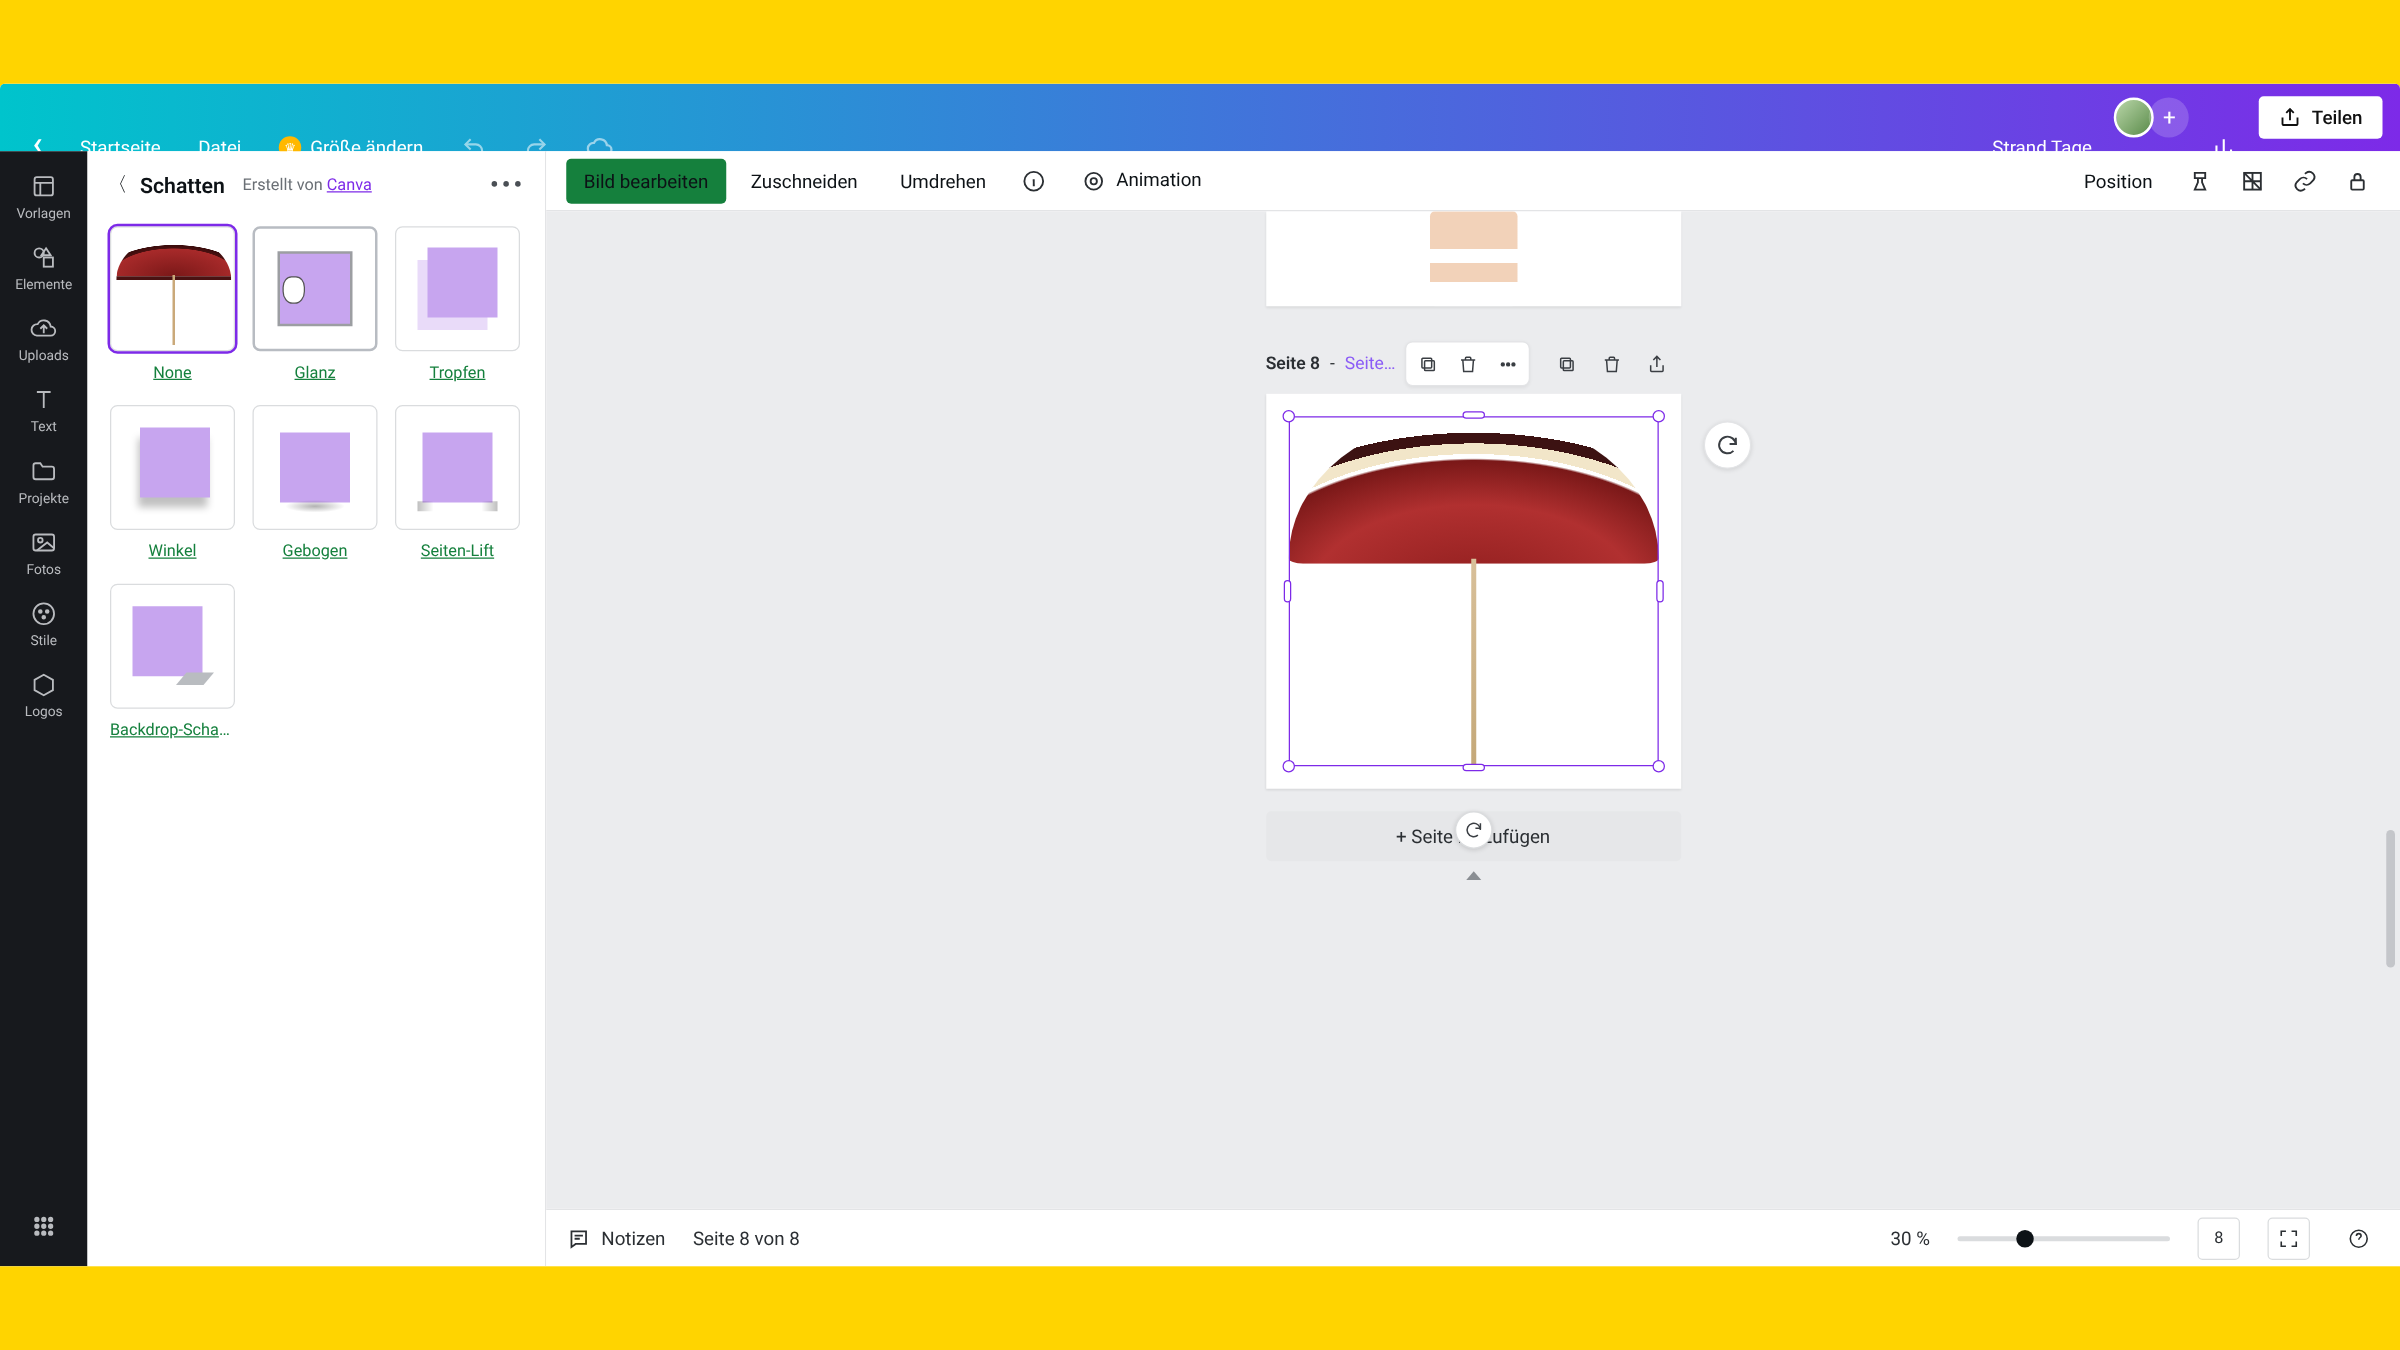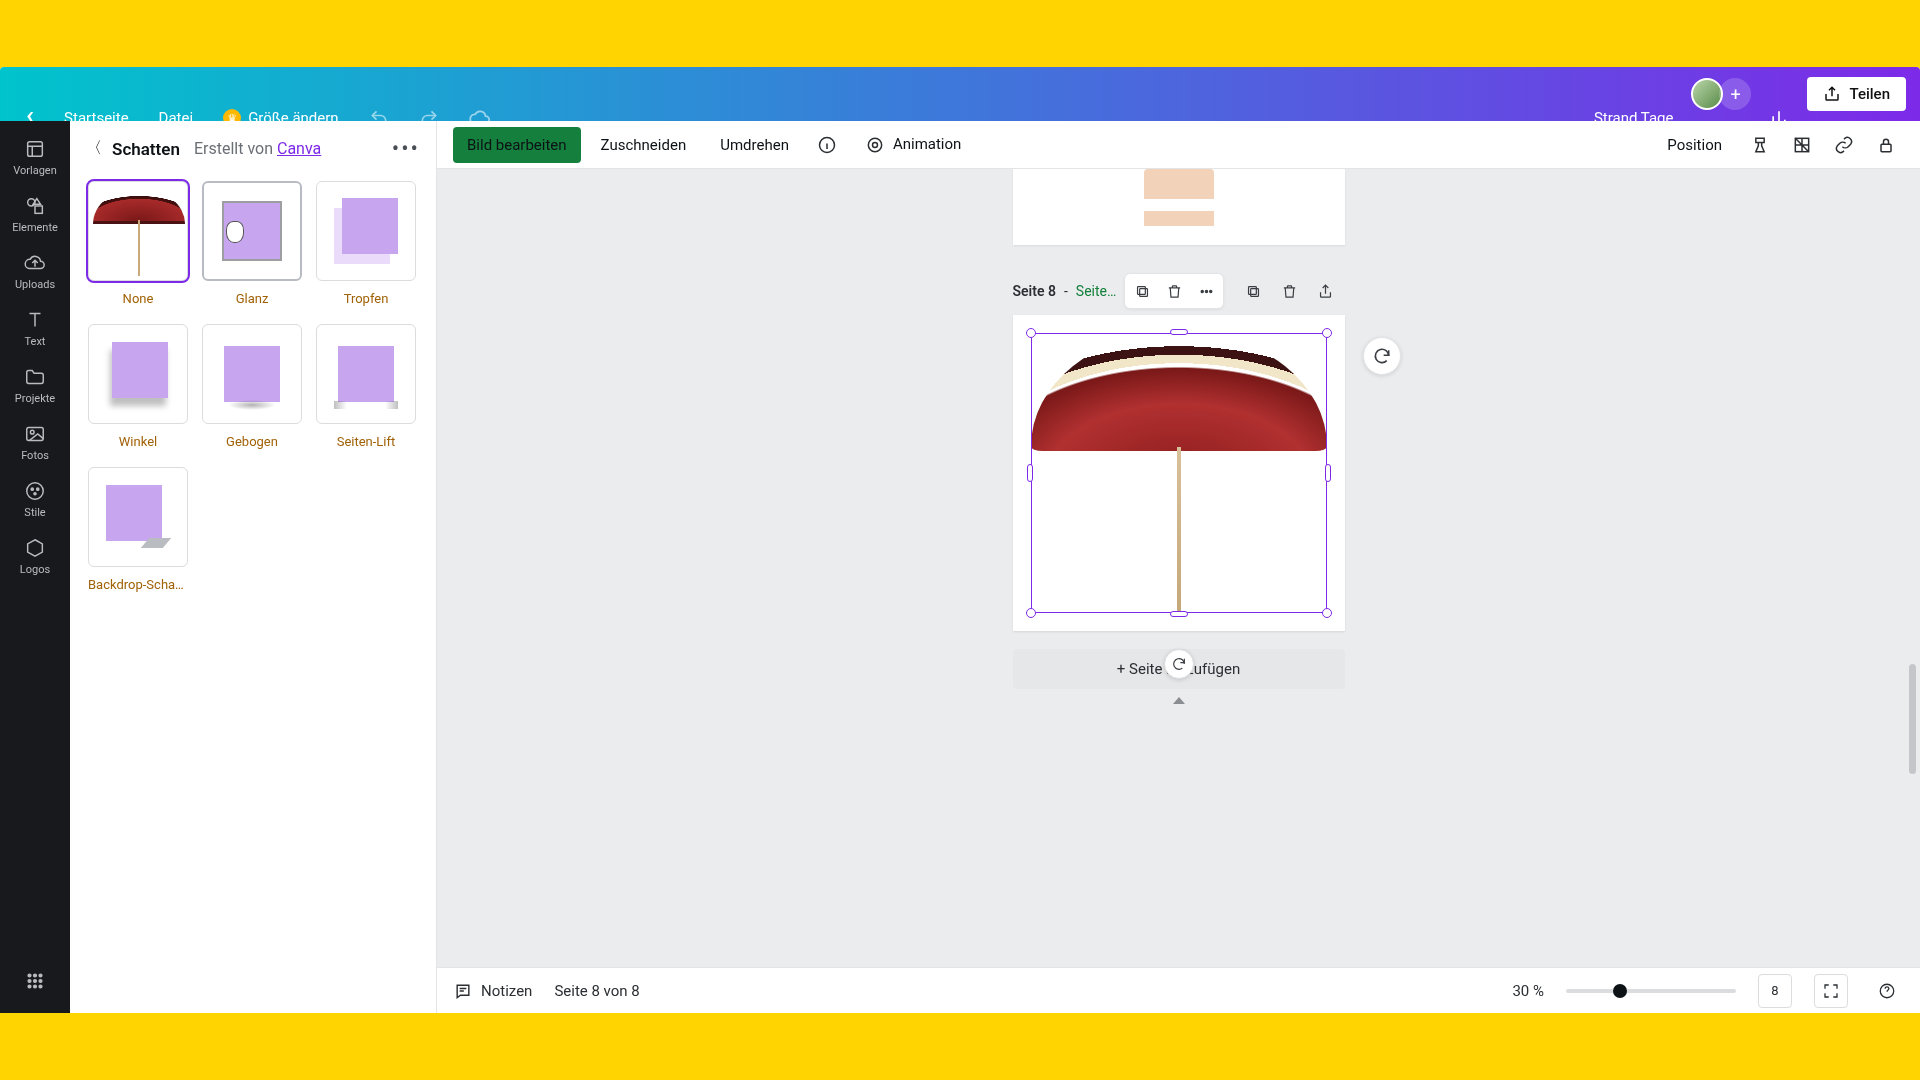--- a/index.html
+++ b/index.html
@@ -97,32 +97,32 @@
     width: 367px;
     background: #fff;
     border-right: 1px solid #e3e4e6;
     display:flex;flex-direction:column;
   }
   .panel-header {
     display:flex;align-items:center;padding:15px 16px 12px;gap:10px;color:#0d1216;
   }
   .panel-header .back-chevron { font-size:16px;cursor:pointer; }
   .panel-header h2 { font-size:17px;font-weight:600; }
-  .panel-header .subtitle { font-size:16px;color:#6a6f75;margin-left:4px; }
+  .panel-header .subtitle { font-size:13px;color:#6a6f75;margin-left:4px; }
   .panel-header .subtitle a { color:#7d2ae8;text-decoration:underline;cursor:pointer; }
   .panel-header .dots { margin-left:auto;font-size:22px;letter-spacing:2px;color:#4a4f55;cursor:pointer; }
 
   .shadow-grid {
     display:grid;
     grid-template-columns: repeat(3, 100px);
     gap: 18px 14px;
     padding: 8px 18px;
     justify-content:start;
   }
-  .shadow-item { display:flex;flex-direction:column;align-items:center;gap:10px;font-size:13px;color:#a16207;cursor:pointer;}
+  .shadow-item { display:flex;flex-direction:column;align-items:center;gap:10px;font-size:13px;color:#15803d;cursor:pointer;text-decoration:underline;}
   .shadow-thumb {
     width:100px;height:100px;border:1px solid #dadcde;border-radius:6px;
     display:flex;align-items:center;justify-content:center;background:#fff;position:relative;
   }
   .shadow-item.selected .shadow-thumb { outline:2px solid #7d2ae8; }
   .shadow-item.hovered .shadow-thumb { border:2px solid #b8bcc2; }
   .purple-box { width:56px;height:56px;background:#c7a5ef; }
   .none-thumb { overflow:hidden; }
   .none-umbrella-top {
     position:absolute;top:6px;left:4px;width:92px;height:36px;
@@ -169,21 +169,21 @@
     top:0;width:332px;
     display:flex;flex-direction:column;align-items:stretch;text-align:right;
   }
   .prev-page {
     height:76px;background:#fff;margin-bottom:28px;
     box-shadow:0 1px 2px rgba(0,0,0,.08);display:flex;justify-content:center;overflow:hidden;
   }
   .bikini { width:70px;height:100%;background:linear-gradient(#f2d2b9 0 40%, #fff 40% 55%, #f2d2b9 55% 75%, #fff 75%);border-radius:4px; }
   .page-label-row { display:flex;align-items:center;gap:8px;color:#2b2f33;font-size:14px;margin-bottom:6px; }
   .page-label-row strong { font-weight:600; }
-  .page-label-row .muted { color:#15803d; }
+  .page-label-row .muted { color:#8b5cf6; }
   .page-actions-inline {
     display:flex;gap:2px;background:#fff;border:1px solid #e3e4e6;border-radius:6px;padding:2px;
     box-shadow:0 1px 3px rgba(0,0,0,.06);
   }
   .page-actions-inline .pa, .page-actions-trail .pa {
     width:30px;height:30px;display:flex;align-items:center;justify-content:center;cursor:pointer;border-radius:4px;
   }
   .page-actions-trail { display:flex;gap:6px;margin-left:6px; }
   .pa svg { width:17px;height:17px;stroke:#3a3e43;fill:none;stroke-width:1.7; }
 

